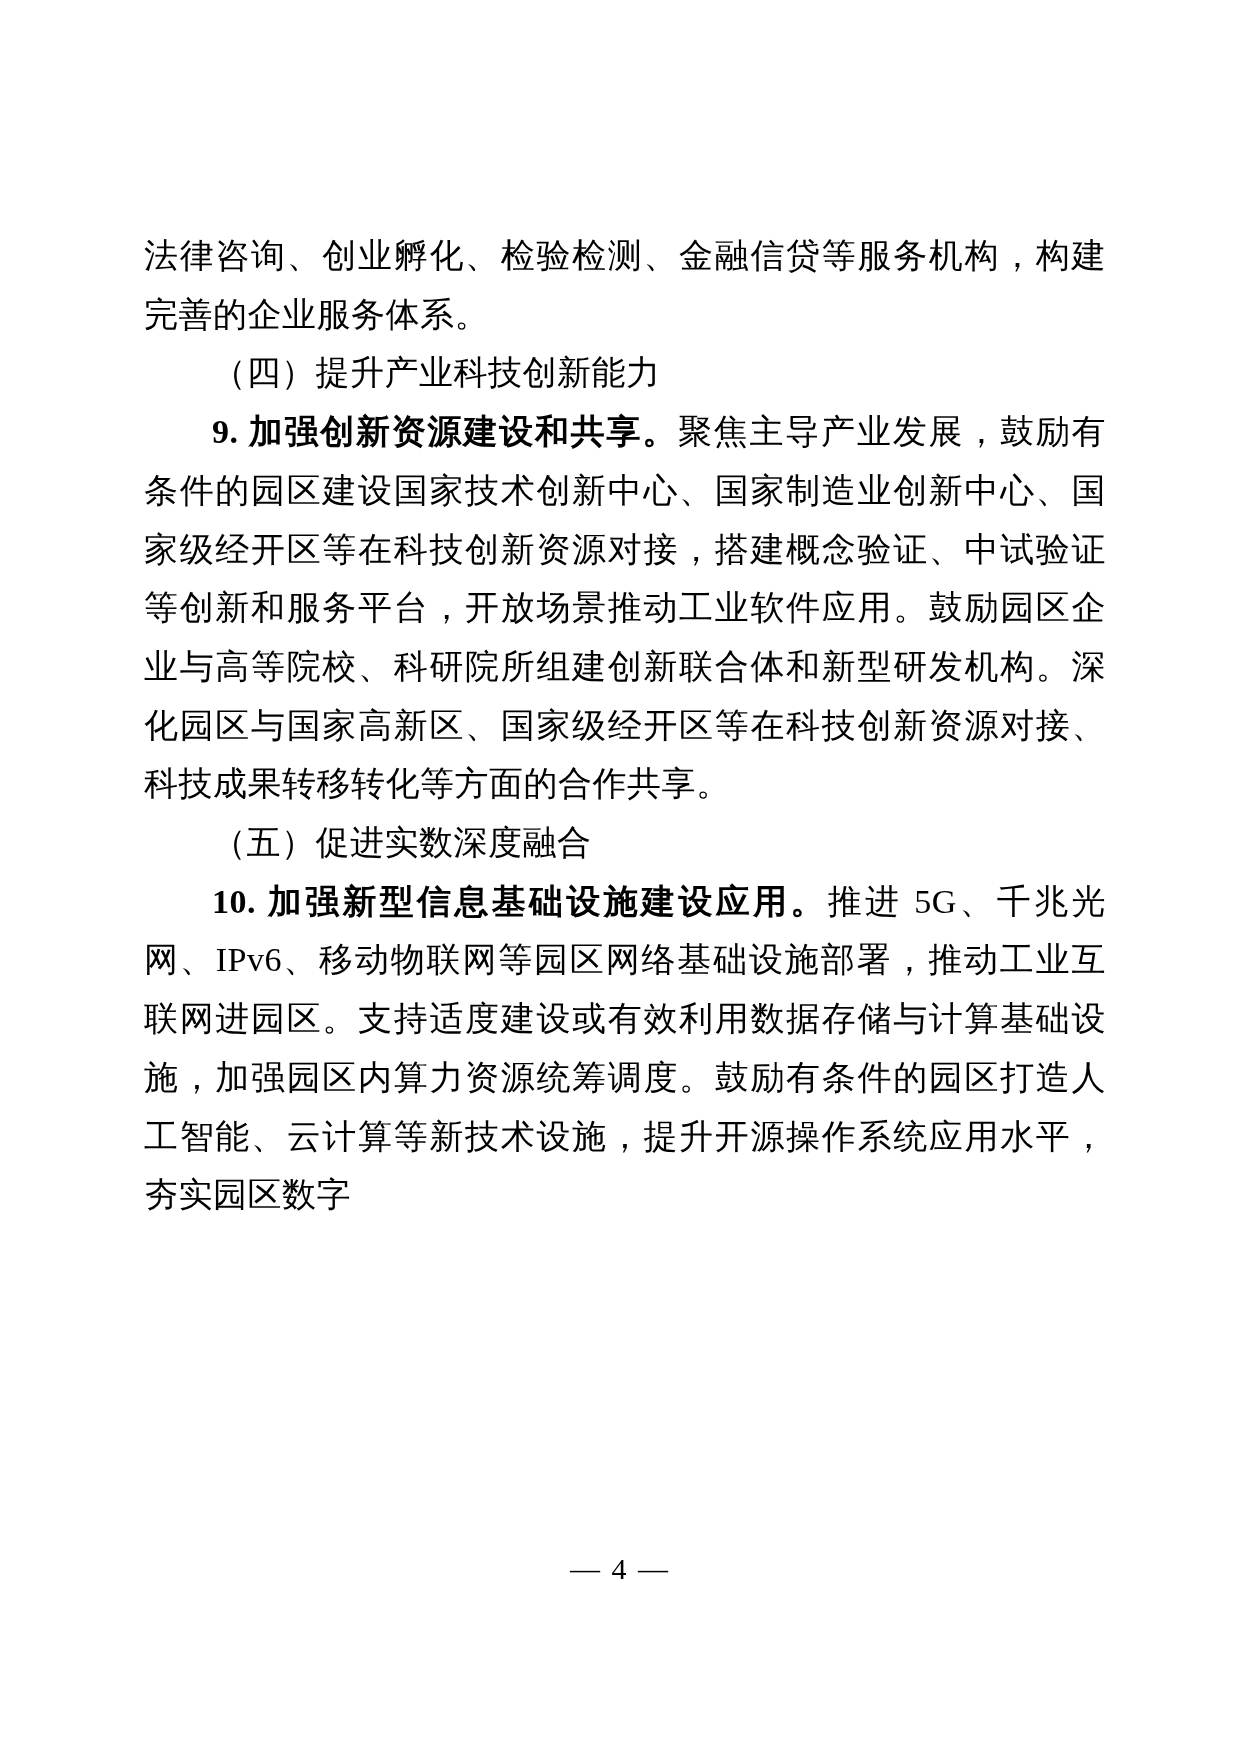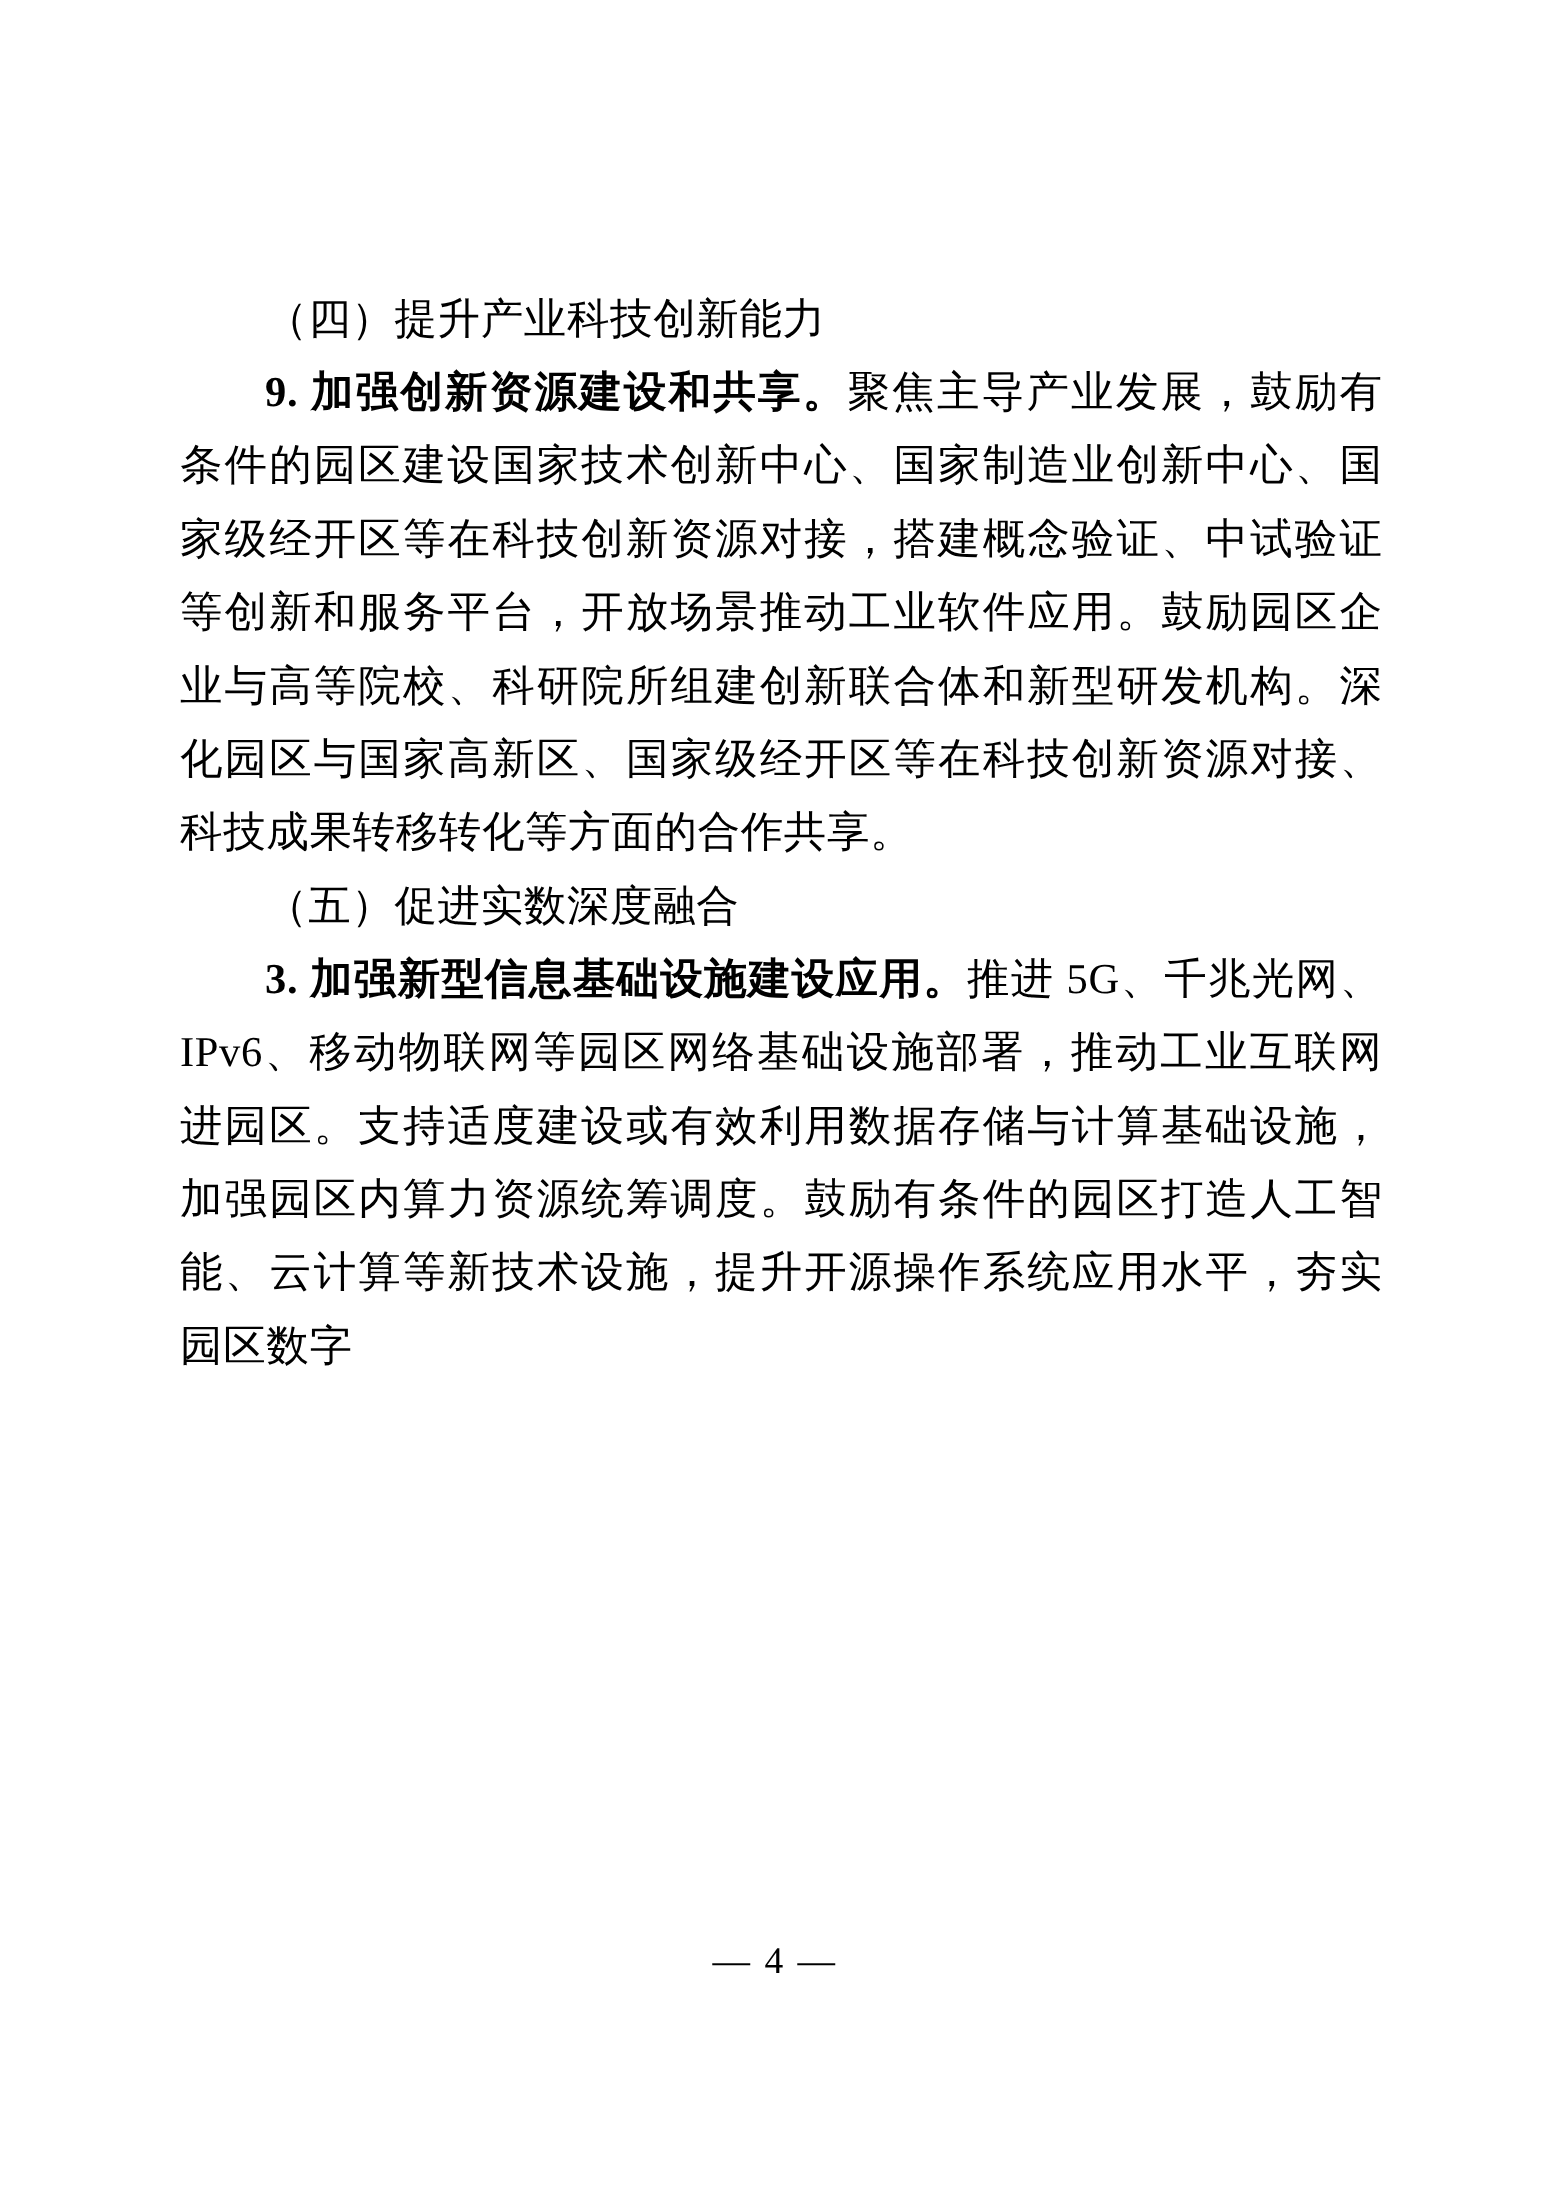--- a/index.html
+++ b/index.html
@@ -52,28 +52,29 @@
     color: #000000;
     letter-spacing: 2px;
   }
 </style>
 </head>
 <body>
 
 <div class="page">
   <main class="content">
 
+    <p class="para">法律咨询、创业孵化、检验检测、金融信贷等服务机构，构建完善的企业服务体系。</p>
 
     <h3 class="heading indent">（四）提升产业科技创新能力</h3>
 
     <p class="para indent"><b class="lead">9. 加强创新资源建设和共享。</b><span>聚焦主导产业发展，鼓励有条件的园区建设国家技术创新中心、国家制造业创新中心、国家级经开区等在科技创新资源对接，搭建概念验证、中试验证等创新和服务平台，开放场景推动工业软件应用。鼓励园区企业与高等院校、科研院所组建创新联合体和新型研发机构。深化园区与国家高新区、国家级经开区等在科技创新资源对接、科技成果转移转化等方面的合作共享。</span></p>
 
 
     <h3 class="heading indent">（五）促进实数深度融合</h3>
 
-    <p class="para indent"><b class="lead">3. 加强新型信息基础设施建设应用。</b><span>推进 5G、千兆光网、IPv6、移动物联网等园区网络基础设施部署，推动工业互联网进园区。支持适度建设或有效利用数据存储与计算基础设施，加强园区内算力资源统筹调度。鼓励有条件的园区打造人工智能、云计算等新技术设施，提升开源操作系统应用水平，夯实园区数字</span></p>
+    <p class="para indent"><b class="lead">10. 加强新型信息基础设施建设应用。</b><span>推进 5G、千兆光网、IPv6、移动物联网等园区网络基础设施部署，推动工业互联网进园区。支持适度建设或有效利用数据存储与计算基础设施，加强园区内算力资源统筹调度。鼓励有条件的园区打造人工智能、云计算等新技术设施，提升开源操作系统应用水平，夯实园区数字</span></p>
 
   </main>
 
   <footer class="footer">
     <span>— 4 —</span>
   </footer>
 </div>
 
 </body></html>

